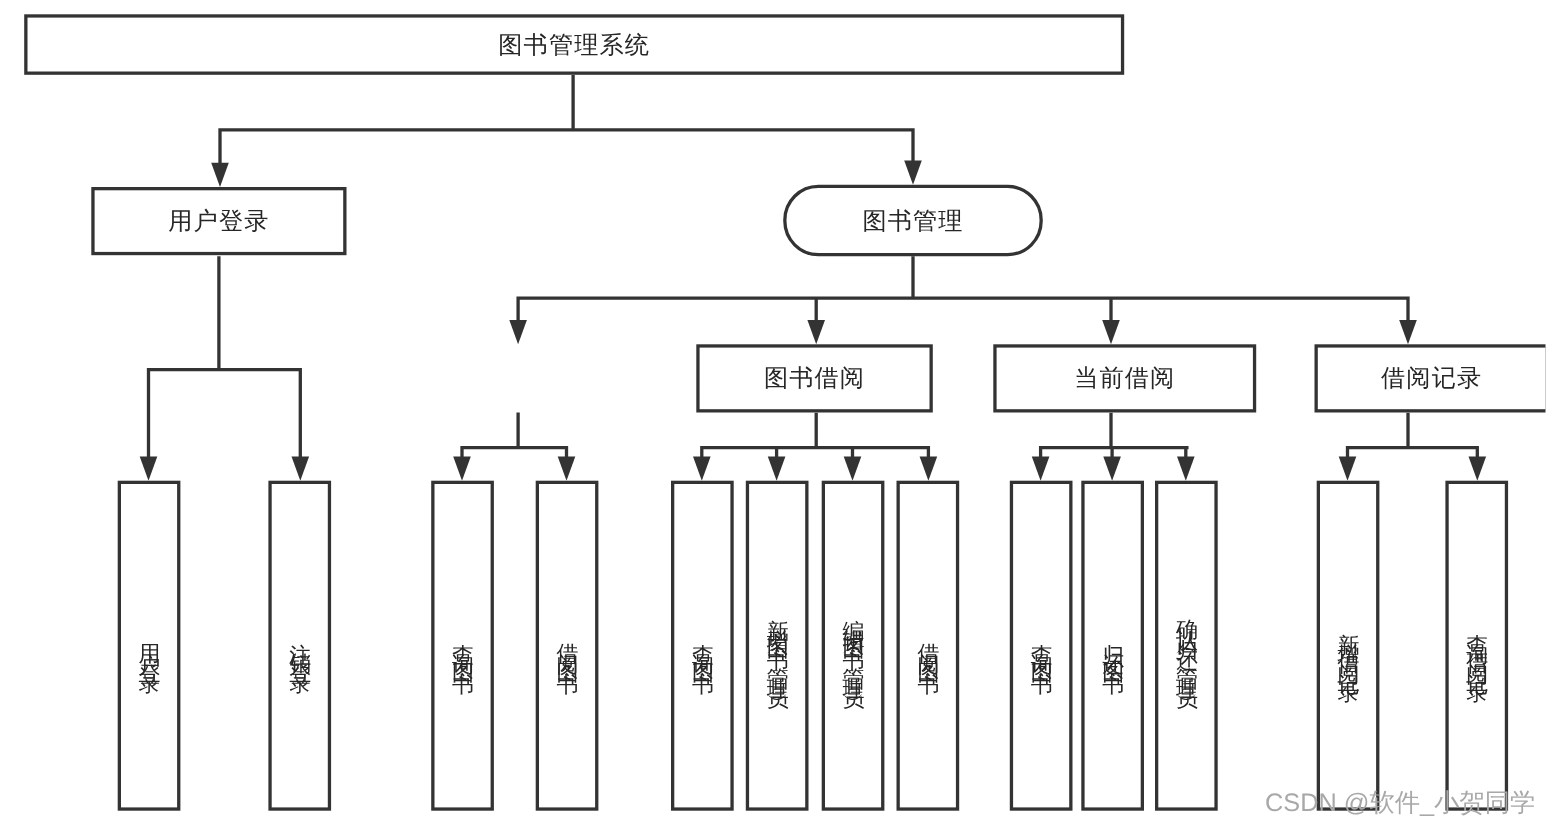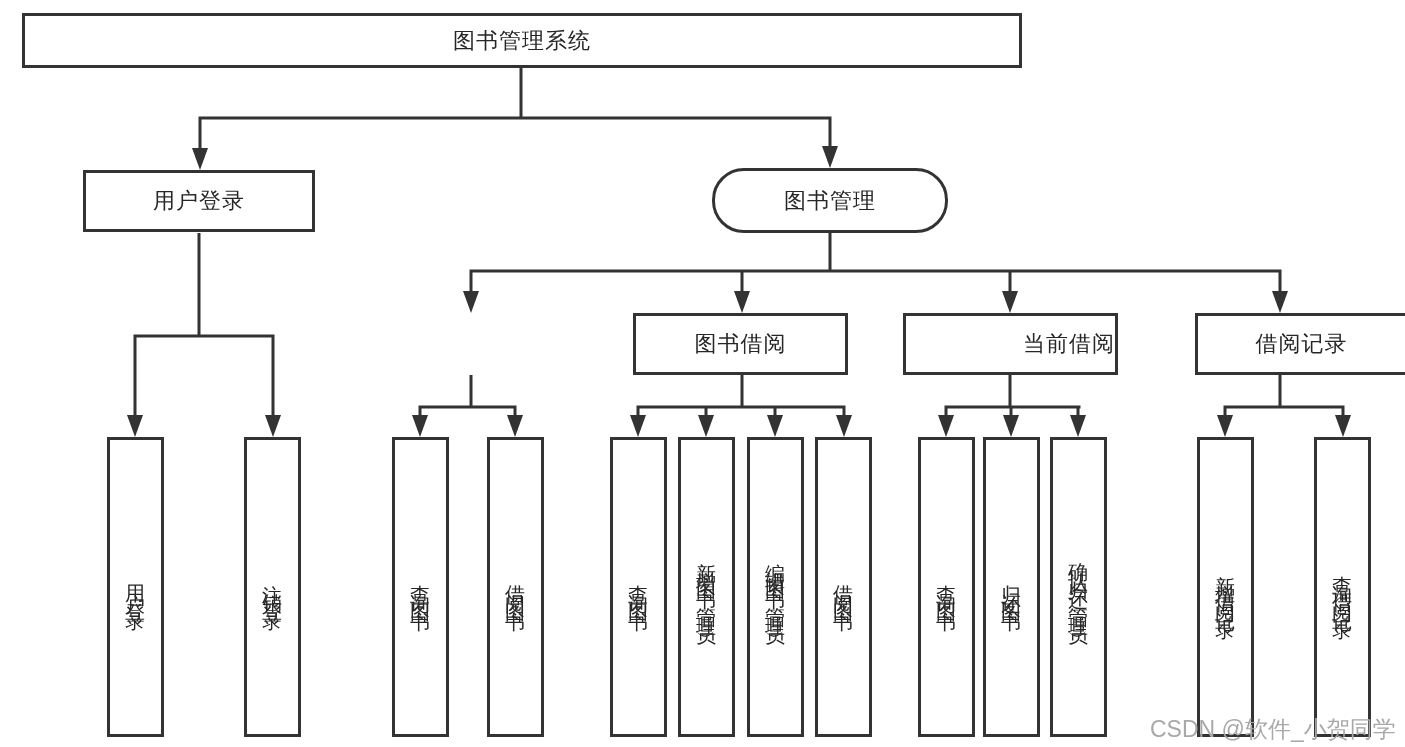--- a/index.html
+++ b/index.html
@@ -108,21 +108,21 @@
   <div class="box" style="left:83px; top:170px; width:232px; height:62px;">
     <span class="lbl">用户登录</span>
   </div>
   <div class="box" style="left:712px; top:168px; width:236px; height:65px;border-radius:32px;">
     <span class="lbl">图书管理</span>
   </div>
 
   <div class="box" style="left:633px; top:313px; width:215px; height:62px;">
     <span class="lbl">图书借阅</span>
   </div>
-  <div class="box" style="left:903px; top:313px; width:215px; height:62px;justify-content:flex-end;">
+  <div class="box" style="left:903px; top:313px; width:239px; height:62px;">
     <span class="lbl">当前借阅</span>
   </div>
   <div class="box" style="left:1173px; top:313px; width:213px; height:62px;margin-left:22px;">
     <span class="lbl">借阅记录</span>
   </div>
 
   <div class="leaf" style="left:107px;">
     <span class="lbl">用户登录</span>
   </div>
   <div class="leaf" style="left:244px;">

